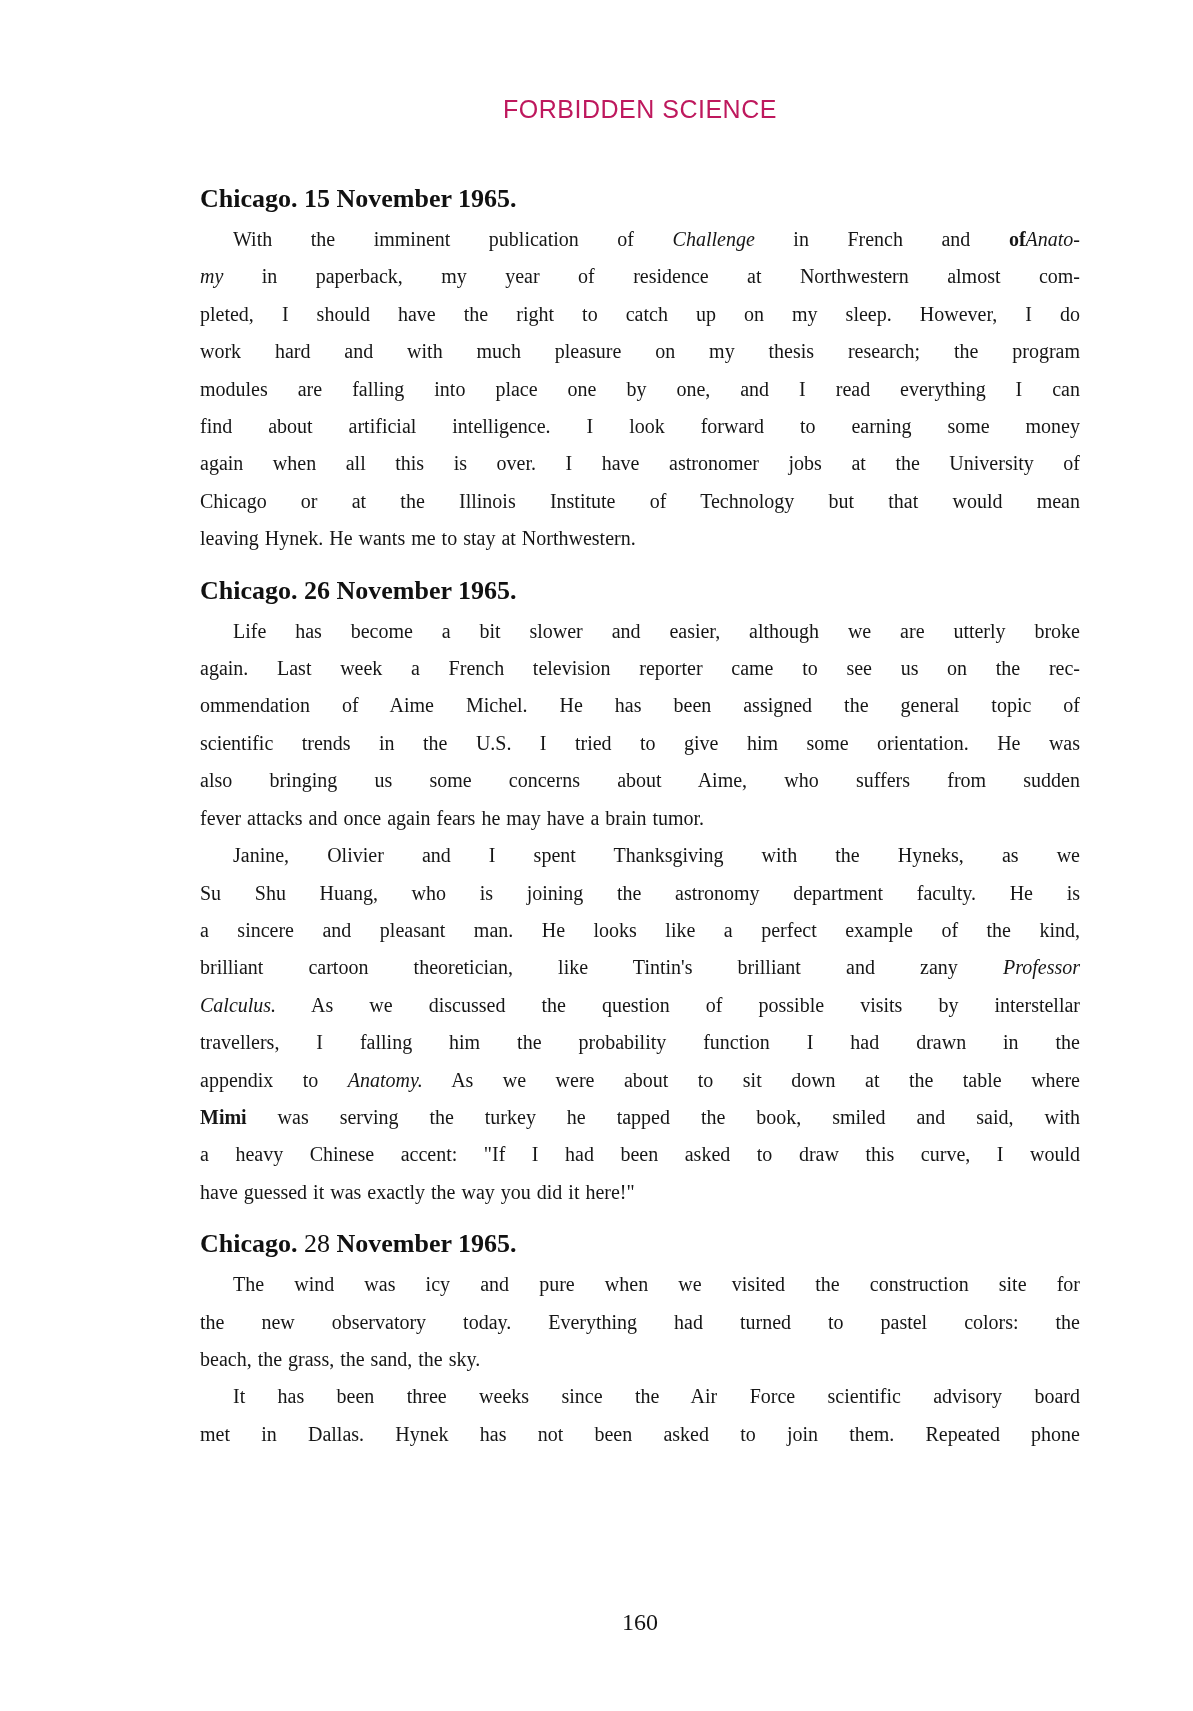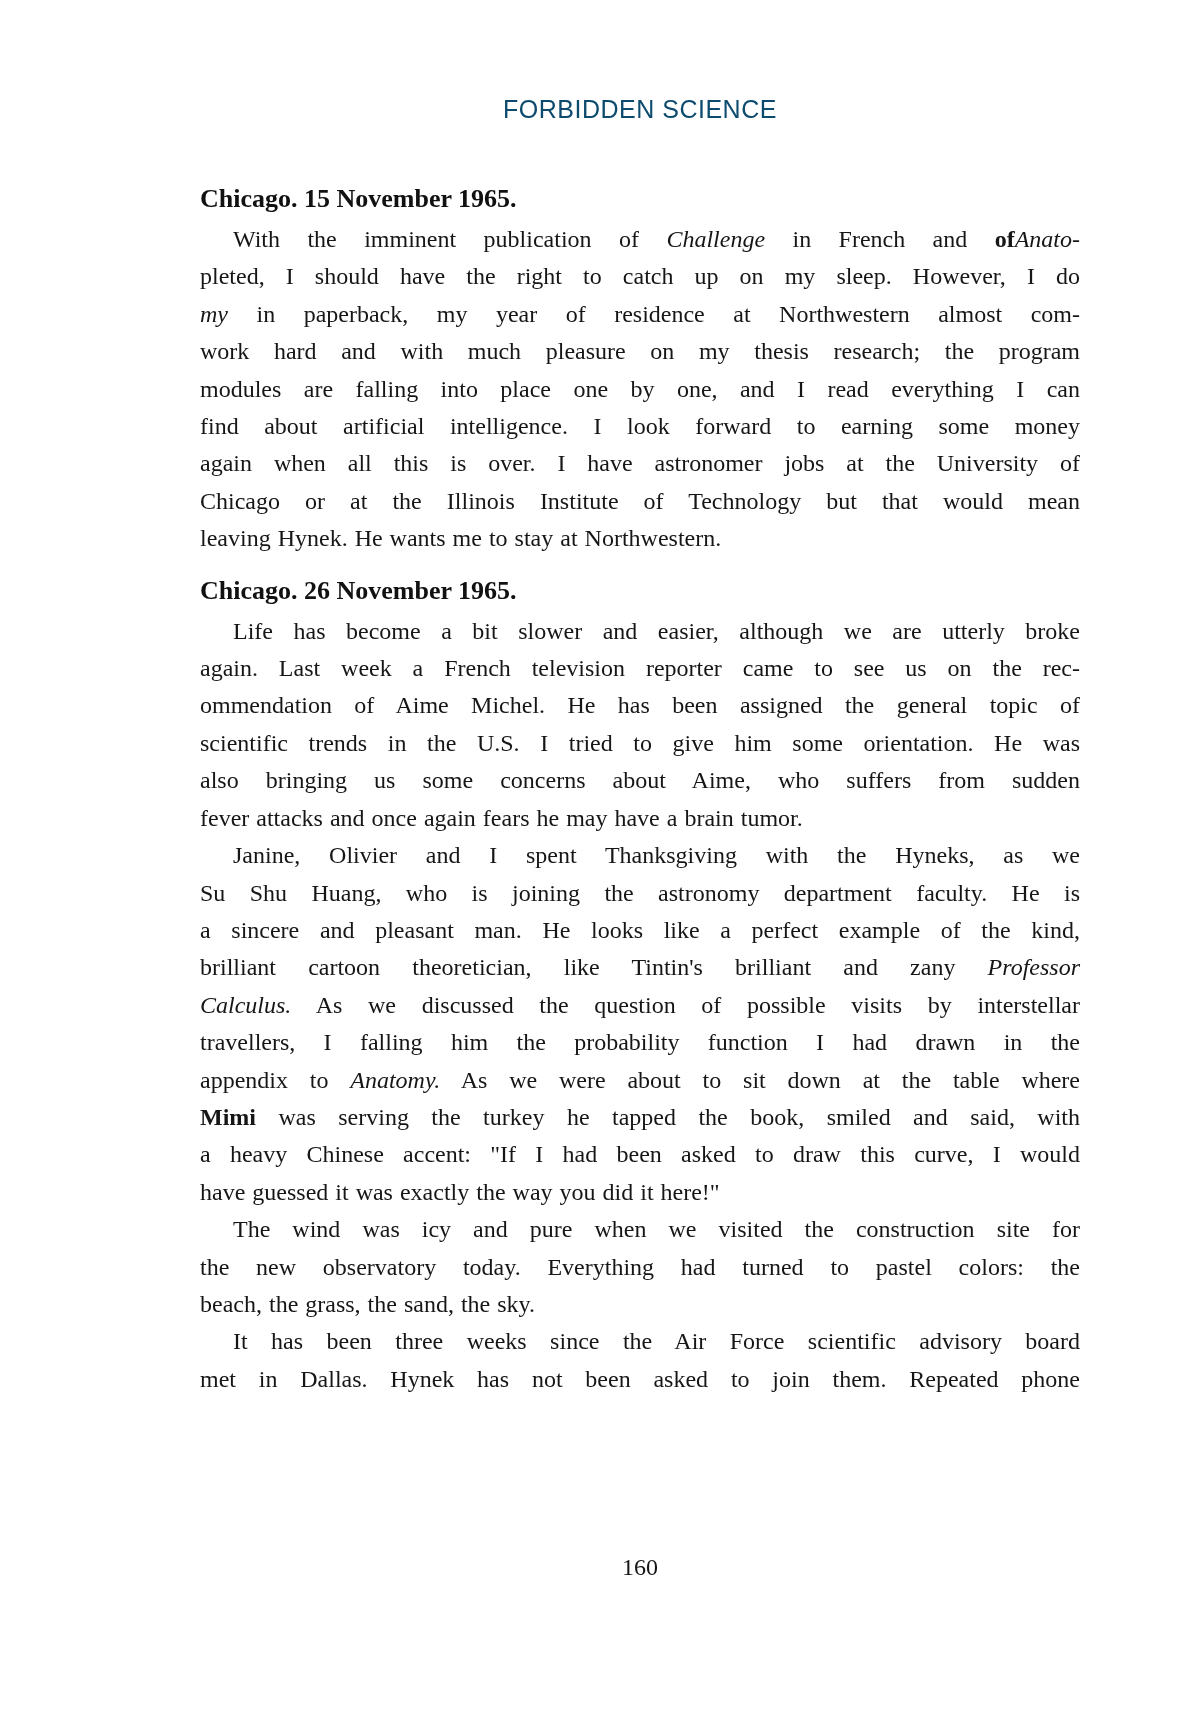--- a/index.html
+++ b/index.html
@@ -19,40 +19,40 @@
   }
   .running-head {
     padding-top: 94px;
     width: 880px;
     margin-left: 200px;
     text-align: center;
     font-family: "Liberation Sans", sans-serif;
     font-size: 25px;
     line-height: 30px;
     letter-spacing: 0.5px;
-    color: #0c4a6e;
+    color: #be185d;
   }
   .content {
     width: 880px;
     margin-left: 200px;
   }
   h2.heading {
     font-size: 26px;
     font-weight: normal;
     line-height: 36px;
     margin: 15px 0 4px 0;
     color: #111111;
   }
   .content > section:first-child h2.heading {
     margin-top: 57px;
   }
   h2.heading b { font-weight: bold; }
   .para { margin: 0; }
   .line {
-    font-size: 24px;
+    font-size: 20px;
     line-height: 37.4px;
     text-align: justify;
     text-align-last: justify;
     word-spacing: 1px;
     color: #161616;
   }
   .line.last { text-align-last: left; }
   .para .line:first-child { text-indent: 33px; }
   .folio {
     width: 880px;
@@ -68,22 +68,22 @@
 <body>
 
 <div class="page">
   <div class="running-head">FORBIDDEN SCIENCE</div>
 
   <div class="content">
       <section>
         <h2 class="heading"><b>Chicago. 15 November 1965.</b></h2>
         <div class="para">
           <div class="line">With the imminent publication of <i>Challenge</i> in French and <b>of</b><i>Anato-</i></div>
+          <div class="line"><i>my</i> in paperback, my year of residence at Northwestern almost com-</div>
           <div class="line">pleted, I should have the right to catch up on my sleep. However, I do</div>
-          <div class="line"><i>my</i> in paperback, my year of residence at Northwestern almost com-</div>
           <div class="line">work hard and with much pleasure on my thesis research; the program</div>
           <div class="line">modules are falling into place one by one, and I read everything I can</div>
           <div class="line">find about artificial intelligence. I look forward to earning some money</div>
           <div class="line">again when all this is over. I have astronomer jobs at the University of</div>
           <div class="line">Chicago or at the Illinois Institute of Technology but that would mean</div>
           <div class="line last">leaving Hynek. He wants me to stay at Northwestern.</div>
         </div>
       </section>
       <section>
         <h2 class="heading"><b>Chicago. 26 November 1965.</b></h2>
@@ -102,20 +102,21 @@
           <div class="line">brilliant cartoon theoretician, like Tintin's brilliant and zany <i>Professor</i></div>
           <div class="line"><i>Calculus.</i> As we discussed the question of possible visits by interstellar</div>
           <div class="line">travellers, I falling him the probability function I had drawn in the</div>
           <div class="line">appendix to <i>Anatomy.</i> As we were about to sit down at the table where</div>
           <div class="line"><b>Mimi</b> was serving the turkey he tapped the book, smiled and said, with</div>
           <div class="line">a heavy Chinese accent: "If I had been asked to draw this curve, I would</div>
           <div class="line last">have guessed it was exactly the way you did it here!"</div>
         </div>
       </section>
       <section>
+        <h2 class="heading"><b>Chicago.</b> 28 <b>November 1965.</b></h2>
         <div class="para">
           <div class="line">The wind was icy and pure when we visited the construction site for</div>
           <div class="line">the new observatory today. Everything had turned to pastel colors: the</div>
           <div class="line last">beach, the grass, the sand, the sky.</div>
         </div>
         <div class="para">
           <div class="line">It has been three weeks since the Air Force scientific advisory board</div>
           <div class="line">met in Dallas. Hynek has not been asked to join them. Repeated phone</div>
         </div>
       </section>

